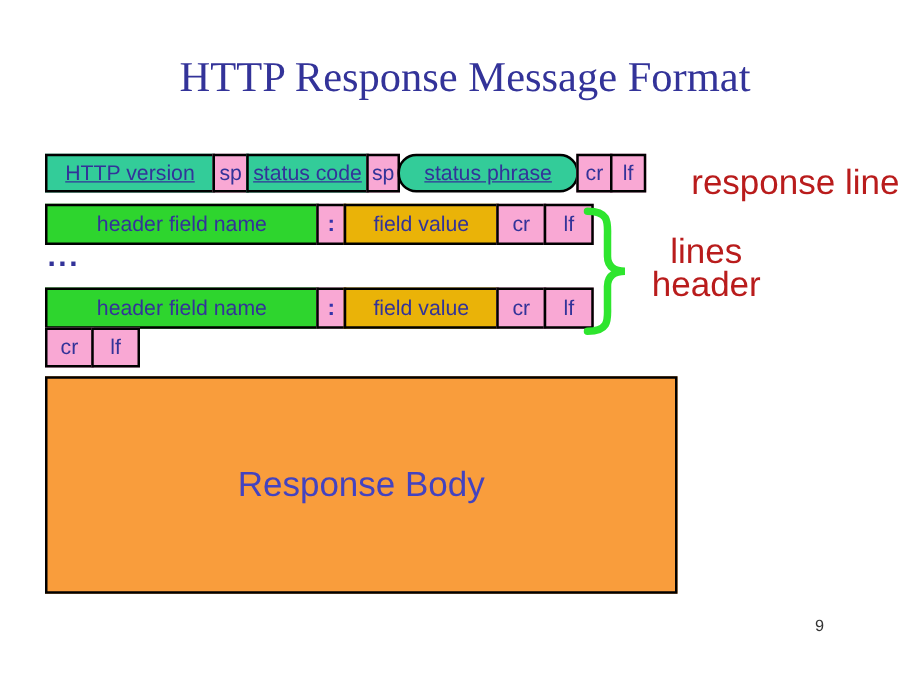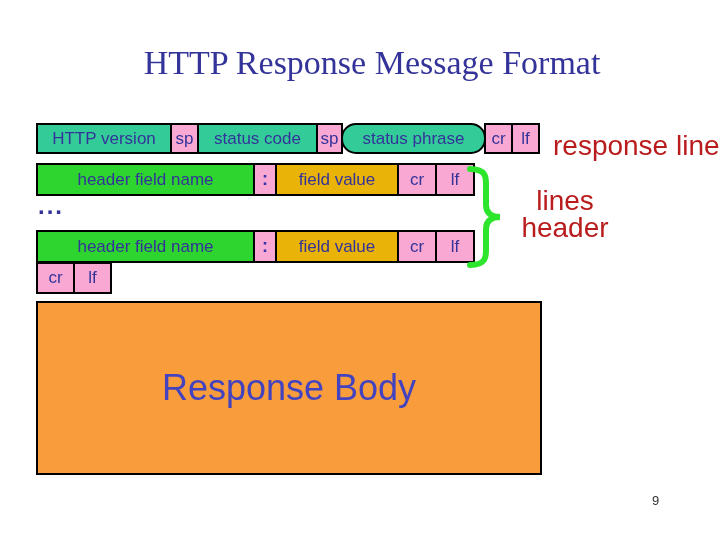--- a/index.html
+++ b/index.html
@@ -29,21 +29,21 @@
     margin-left:-2px;
     display:flex;
     align-items:center;
     justify-content:center;
     font-size:17px;
     color:#333399;
     background:#fff;
     white-space:nowrap;
   }
   .cell:first-child{margin-left:0;}
-  .teal{background:#33CC99;}
+  .teal{background:#33CC99;text-decoration:underline;}
   .green{background:#2ED52E;}
   .palegreen{background:#eab308;}
   .white{background:#f9a8d4;}
   .colon-cell{font-weight:bold;font-size:18px;color:#3333AA;}
   .row1{top:123px;left:36px;height:31px;}
   .row2{top:163px;left:36px;height:33px;}
   .row3{top:230px;left:36px;height:33px;}
   .row4{top:262px;left:36px;height:32px;}
   .annotation{
     position:absolute;
@@ -69,31 +69,31 @@
     top:301px;left:36px;
     width:506px;height:174px;
     box-sizing:border-box;
     background:#F99D3C;
     border:2px solid #000;
     display:flex;
     align-items:center;
     justify-content:center;
   }
   .body-label{
-    font-size:36px;
+    font-size:28px;
     color:#4343C0;
   }
   .page-number{
     position:absolute;
     top:493px;left:652px;
     font-size:13px;
     color:#333333;
   }
   
-  .w-httpver{width:136px;} .w-sp1{width:29px;} .w-statuscode{width:121px;}
+  .w-httpver{width:136px;} .w-sp1{width:29px;} .w-statuscode{width:98px;}
   .w-sp2{width:27px;} .w-statusphrase{width:145px;border-radius:15px;} .w-crlf-sm{width:29px;}
   .w-hfn{width:219px;} .w-colon{width:24px;} .w-fieldval{width:124px;}
   .w-crlf-md{width:40px;} .w-crlf-lg{width:39px;}
 </style>
 </head>
 <body>
 
 <div class="slide">
 
   <div class="title">HTTP Response Message Format</div>

